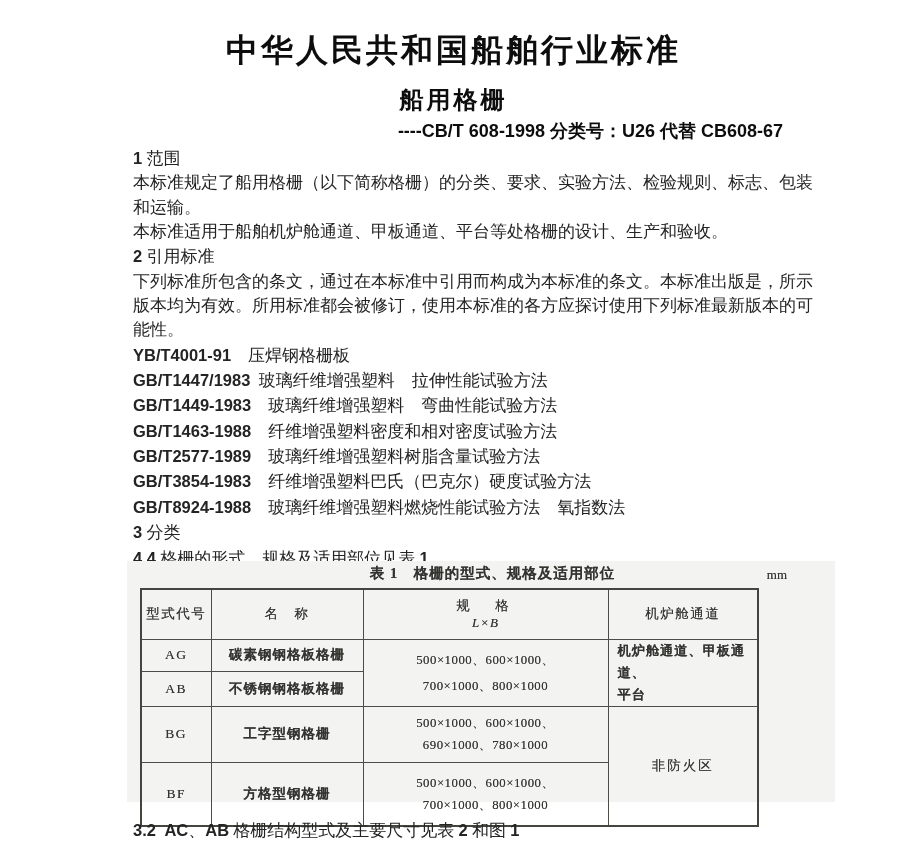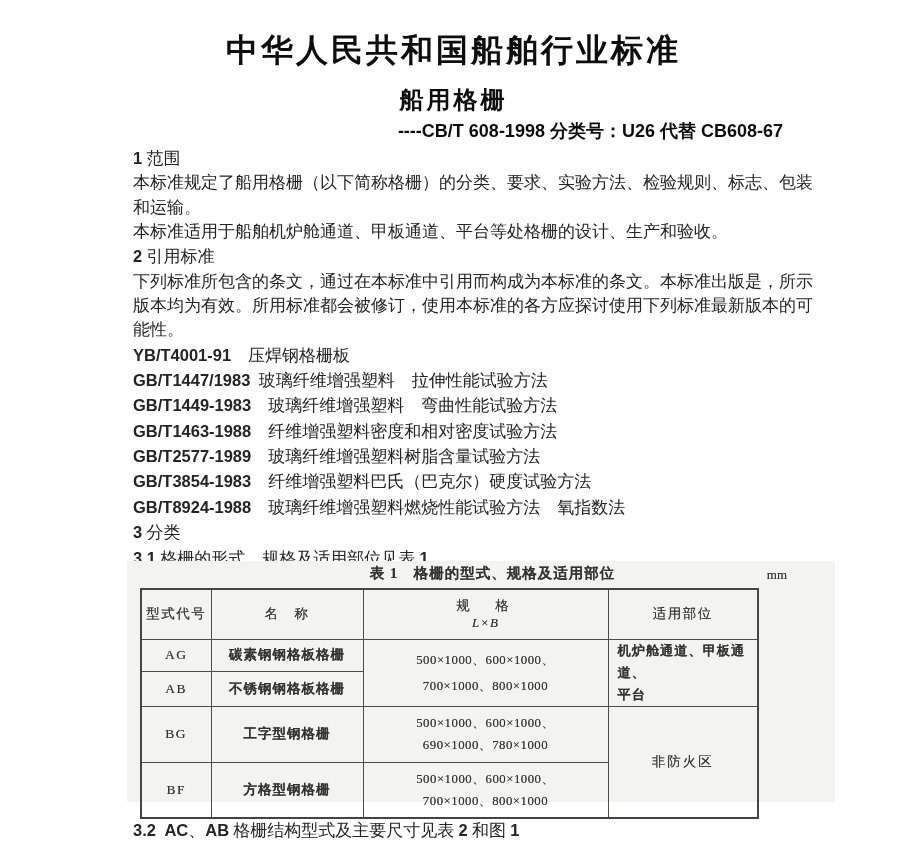--- a/index.html
+++ b/index.html
@@ -42,21 +42,21 @@
     border-collapse:collapse; table-layout:fixed; border:2px solid #45453f;
   }
   .grating th, .grating td {
     border:1.2px solid #4d4d47; padding:0; text-align:center;
     font-size:13.5px; font-weight:400; letter-spacing:1.5px; vertical-align:middle;
   }
   tr.h-row  { height:50px; }
   tr.r-ag   { height:26px; }
   tr.r-ab   { height:27px; }
   tr.r-bg   { height:56px; }
-  tr.r-bf   { height:56px; }
+  tr.r-bf   { height:64px; }
   .gap-wide { letter-spacing:6px; }
   .lxb { font-style:italic; font-size:13px; letter-spacing:1px; font-family:"Liberation Serif","DejaVu Serif",serif; }
   td.name { font-weight:700; letter-spacing:1px;text-align:center; }
   td.spec div { line-height:22px; font-size:12.8px; letter-spacing:0.5px; }
   td.spec-merged div { line-height:26px; }
   td.loc { text-align:left; padding-left:9px; font-weight:700; }
   td.loc div { line-height:22px; font-size:13.2px; letter-spacing:1px; }
   td.loc-center { font-weight:400; letter-spacing:2px; }
 
   .s32 { position:absolute; top:818px; left:133px; }
@@ -80,21 +80,21 @@
       <div class="body-line">版本均为有效。所用标准都会被修订，使用本标准的各方应探讨使用下列标准最新版本的可</div>
       <div class="body-line">能性。</div>
       <div class="body-line"><b class="lat">YB/T4001-91</b>　压焊钢格栅板</div>
       <div class="body-line"><b class="lat">GB/T1447/1983</b>  玻璃纤维增强塑料　拉伸性能试验方法</div>
       <div class="body-line"><b class="lat">GB/T1449-1983</b>　玻璃纤维增强塑料　弯曲性能试验方法</div>
       <div class="body-line"><b class="lat">GB/T1463-1988</b>　纤维增强塑料密度和相对密度试验方法</div>
       <div class="body-line"><b class="lat">GB/T2577-1989</b>　玻璃纤维增强塑料树脂含量试验方法</div>
       <div class="body-line"><b class="lat">GB/T3854-1983</b>　纤维增强塑料巴氏（巴克尔）硬度试验方法</div>
       <div class="body-line"><b class="lat">GB/T8924-1988</b>　玻璃纤维增强塑料燃烧性能试验方法　氧指数法</div>
       <div class="body-line"><b class="lat">3</b> 分类</div>
-      <div class="body-line"><b class="lat">3.1</b> 格栅的形式、规格及适用部位见表 <b class="lat">1.</b></div>
+      <div class="body-line"><b class="lat">4.4</b> 格栅的形式、规格及适用部位见表 <b class="lat">1.</b></div>
     </div>
 
   <div class="scan">
     <div class="caption-row">
       <div class="caption">表 1　格栅的型式、规格及适用部位</div>
       <div class="unit">mm</div>
     </div>
 
     <table class="grating">
       <colgroup>
@@ -104,21 +104,21 @@
           <col style="width:150px">
       </colgroup>
       <tbody>
         <tr class="h-row">
           <th>型式代号</th>
           <th class="gap-wide">名　称</th>
           <th>
             <div class="gap-wide">规　格</div>
             <div class="lxb">L×B</div>
           </th>
-          <th>适用部位</th>
+          <th>机炉舱通道</th>
         </tr>
 
         <tr class="r-ag">
           <td>AG</td>
           <td class="name">碳素钢钢格板格栅</td>
           <td class="spec spec-merged" rowspan="2">
             <div>500×1000、600×1000、</div>
             <div>700×1000、800×1000</div>
           </td>
           <td class="loc" rowspan="2">

